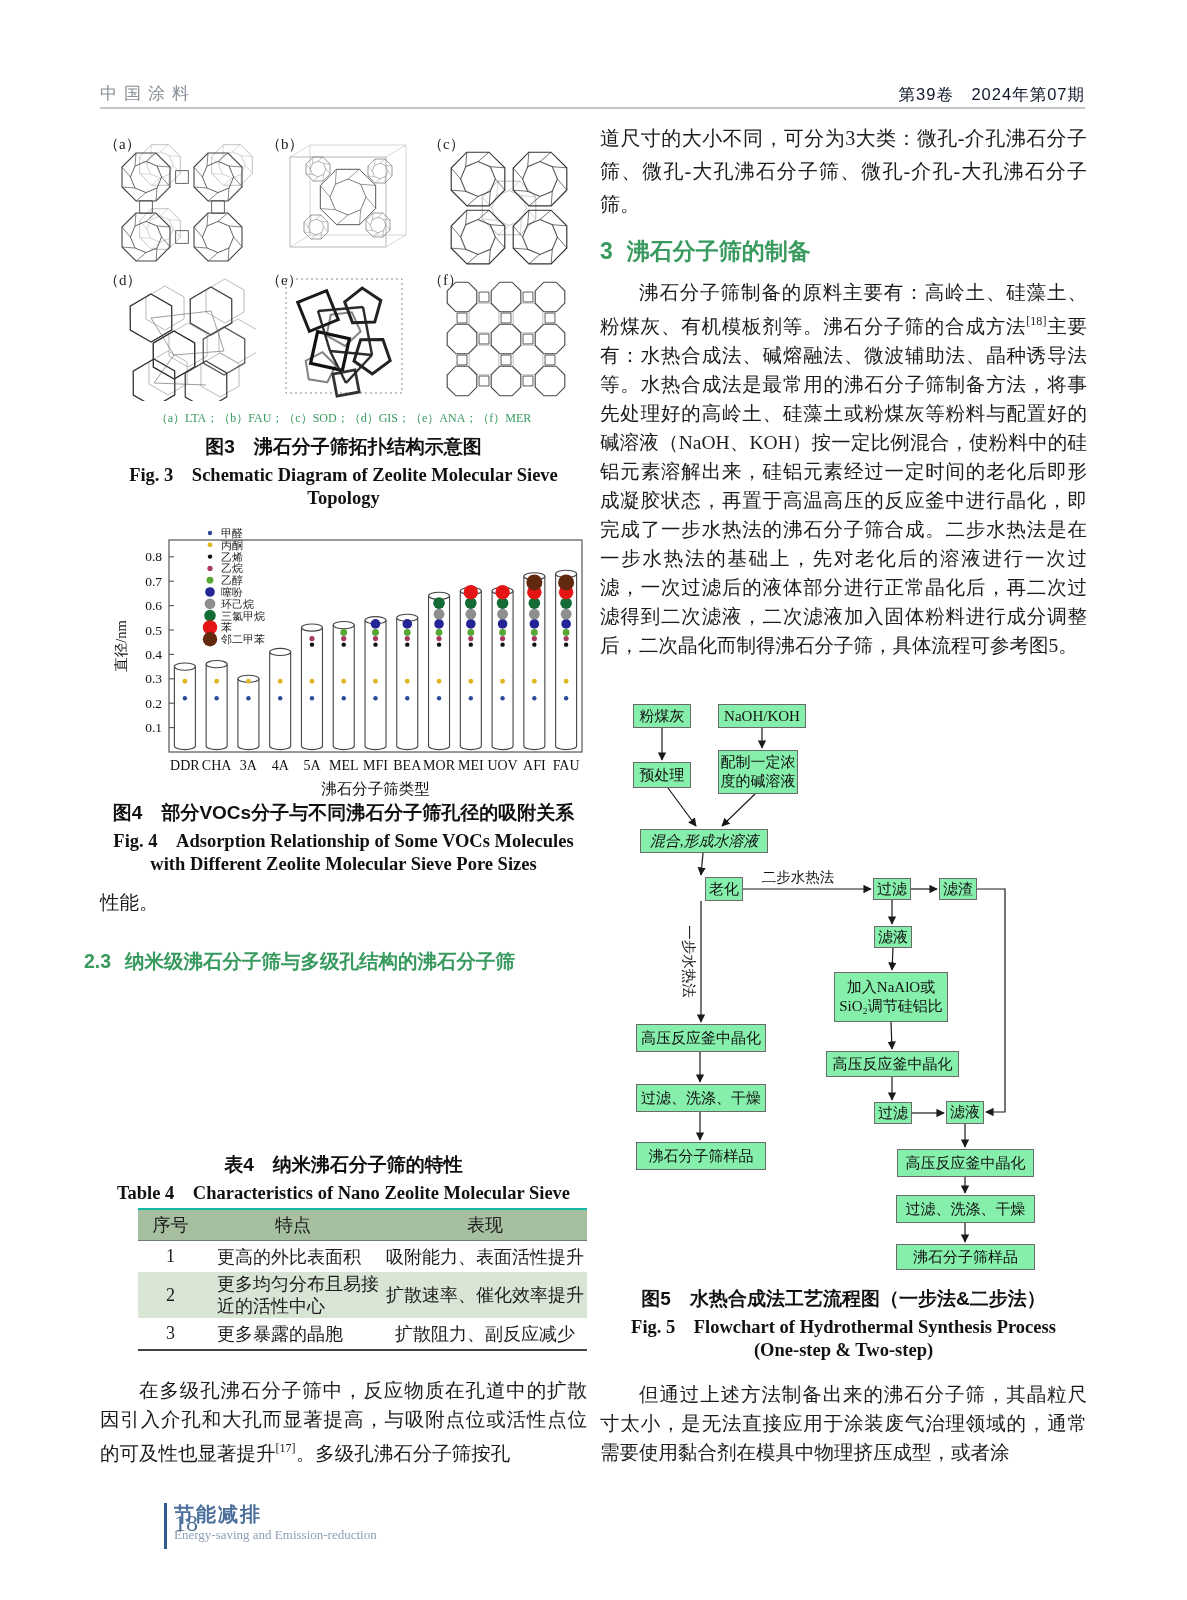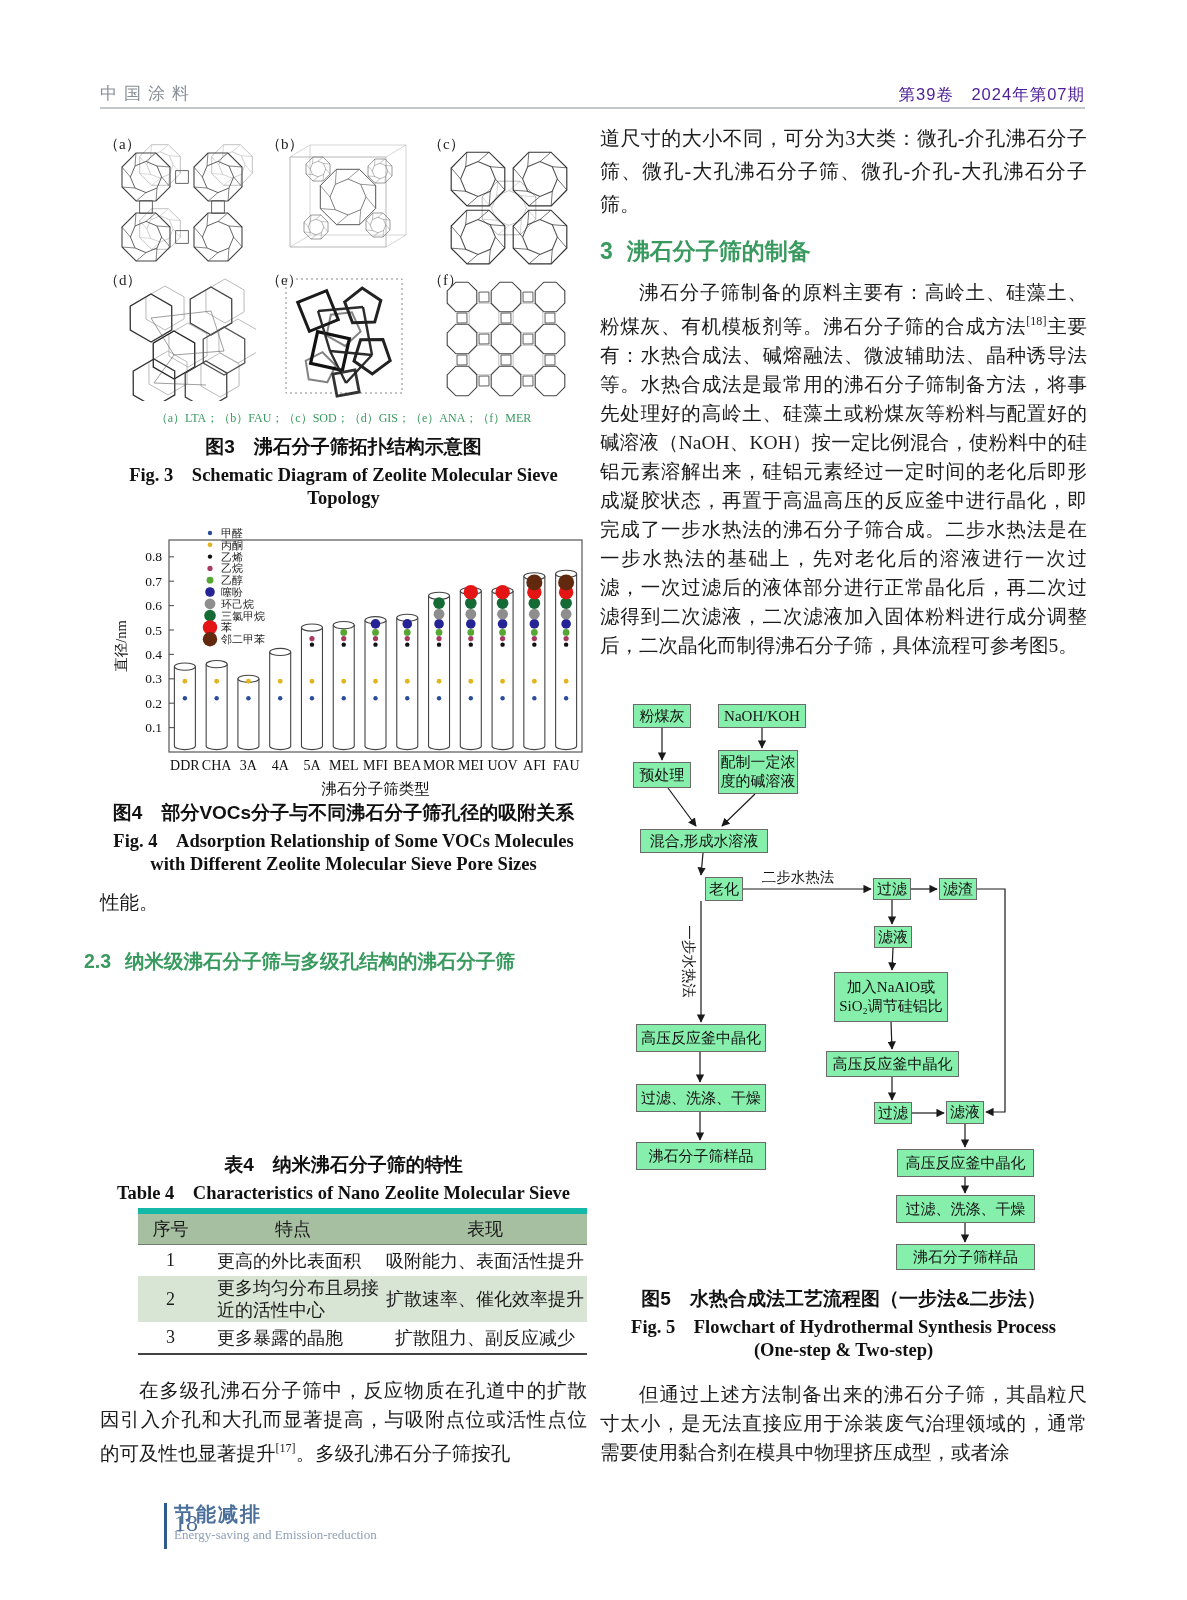--- a/index.html
+++ b/index.html
@@ -1,40 +1,40 @@
 <!DOCTYPE html>
 <html><head>
 <meta charset="utf-8">
 <style>
   html,body{margin:0;padding:0;background:#fff;}
   .page{position:relative;width:1187px;height:1600px;background:#ffffff;overflow:hidden;
         font-family:"Liberation Serif","DejaVu Serif",serif;color:#1c1c1c;}
   .abs{position:absolute;}
   
   .hdr-left{left:100px;top:82px;font-size:17px;letter-spacing:7px;color:#878f96;font-family:"Liberation Sans",sans-serif;}
-  .hdr-right{left:560px;top:84px;width:525px;text-align:right;font-size:16.5px;color:#4c1d95;font-family:"Liberation Sans",sans-serif;letter-spacing:1px;}
+  .hdr-right{left:560px;top:84px;width:525px;text-align:right;font-size:16.5px;color:#0f172a;font-family:"Liberation Sans",sans-serif;letter-spacing:1px;}
   .hdr-rule{left:100px;top:107px;width:985px;border-top:2px solid #c2c7cb;height:0;}
   
   .para{width:487px;text-align:justify;font-size:19.5px;line-height:29px;}
   .ind{text-indent:2em;}
   sup{font-size:0.62em;}
   .sec-small{font-family:"Liberation Sans",sans-serif;font-weight:700;font-size:19.5px;color:#389a5e;}
   .sec-big{font-family:"Liberation Sans",sans-serif;font-weight:700;font-size:23px;color:#389a5e;}
   .secnum{margin-right:14px;}
   
   .cap-cn{width:487px;text-align:center;font-family:"Liberation Sans",sans-serif;font-weight:700;font-size:19px;color:#111;}
   .cap-en{width:487px;text-align:center;font-family:"Liberation Serif",serif;font-weight:700;font-size:18.5px;color:#111;}
   .subcap{width:487px;text-align:center;font-size:12px;color:#389a5e;font-family:"Liberation Serif",serif;}
   
   .fig3{left:100px;top:133px;width:487px;height:272px;display:flex;flex-wrap:wrap;}
   .zcell{position:relative;width:162px;height:136px;}
   .zlabel{position:absolute;left:4px;top:2px;font-size:15px;font-family:"Liberation Serif",serif;color:#222;}
   .zcell svg{position:absolute;left:6px;top:4px;}
   
-  .t4{left:138px;top:1208px;width:449px;border-top:6px solid #14b8a6;border-bottom:2px solid #444;
+  .t4{left:138px;top:1208px;width:449px;border-top:2px solid #14b8a6;border-bottom:2px solid #444;
       font-size:18px;font-family:"Liberation Serif",serif;}
   .t4 .trow{display:flex;align-items:center;}
   .t4 .c0{width:65px;text-align:center;flex:none;}
   .t4 .c1{width:180px;flex:none;padding-left:14px;box-sizing:border-box;line-height:22px;}
   .t4 .c2{width:204px;flex:none;text-align:center;line-height:22px;}
   .t4 .thead{height:30px;background:#a6bfa1;border-bottom:1px solid #6f7f6d;}
   .t4 .thead .c1{text-align:center;padding-left:0;}
   .t4 .r1{height:31px;}
   .t4 .r2{height:46px;background:#d8e4d4;}
   .t4 .r3{height:31px;}
@@ -566,21 +566,21 @@
         <polyline points="365,533 365,552" fill="none" stroke="#1a1a1a" stroke-width="1.2" marker-end="url(#arrh)"></polyline>
         <polyline points="101,211 101,332" fill="none" stroke="#1a1a1a" stroke-width="1.2" marker-end="url(#arrh)"></polyline>
         <polyline points="100,362 100,392" fill="none" stroke="#1a1a1a" stroke-width="1.2" marker-end="url(#arrh)"></polyline>
         <polyline points="100,422 100,450" fill="none" stroke="#1a1a1a" stroke-width="1.2" marker-end="url(#arrh)"></polyline>
       </svg>
 
     <div class="fbox" style="left:33px;top:14px;width:58px;height:24px;">粉煤灰</div>
     <div class="fbox" style="left:118px;top:14px;width:88px;height:24px;">NaOH/KOH</div>
     <div class="fbox" style="left:33px;top:72px;width:58px;height:26px;">预处理</div>
     <div class="fbox" style="left:118px;top:60px;width:80px;height:44px;">配制一定浓度的碱溶液</div>
-    <div class="fbox" style="left:40px;top:139px;width:128px;height:24px;">混合,形成水溶液</div>
+    <div class="fbox" style="left:40px;top:139px;width:128px;height:24px;font-style:italic;">混合,形成水溶液</div>
     <div class="fbox" style="left:82px;top:187px;width:38px;height:24px;margin-left:23px;">老化</div>
     <div class="flabel" style="left:160px;top:178px;width:76px;">二步水热法</div>
     <div class="fbox" style="left:273px;top:188px;width:38px;height:22px;">过滤</div>
     <div class="fbox" style="left:339px;top:188px;width:38px;height:22px;">滤渣</div>
     <div class="fbox" style="left:274px;top:236px;width:38px;height:22px;">滤液</div>
     <div class="fbox" style="left:234px;top:282px;width:114px;height:50px;">加入NaAlO或SiO₂调节硅铝比</div>
     <div class="fbox" style="left:226px;top:361px;width:133px;height:26px;">高压反应釜中晶化</div>
     <div class="fbox" style="left:274px;top:412px;width:38px;height:22px;">过滤</div>
     <div class="fbox" style="left:346px;top:411px;width:38px;height:23px;">滤液</div>
     <div class="flabel" style="left:35px;top:262px;width:106px;transform:rotate(90deg);">一步水热法</div>

